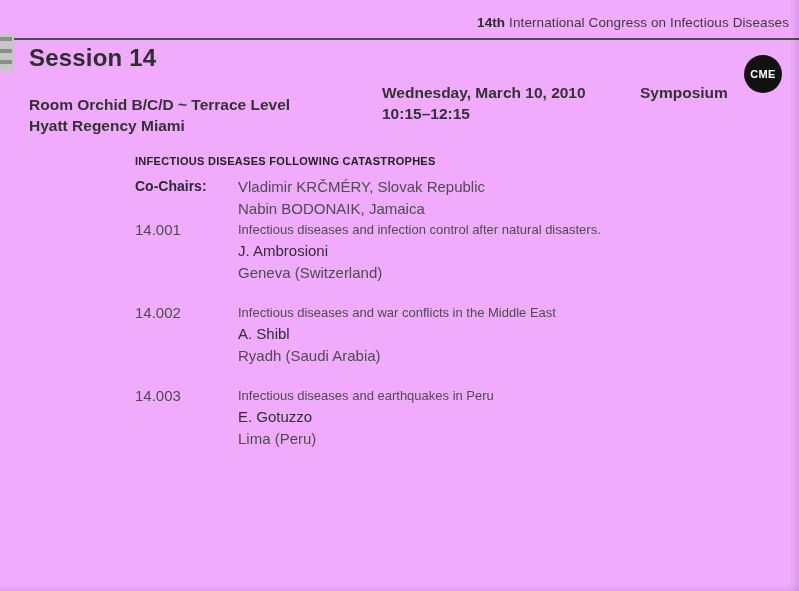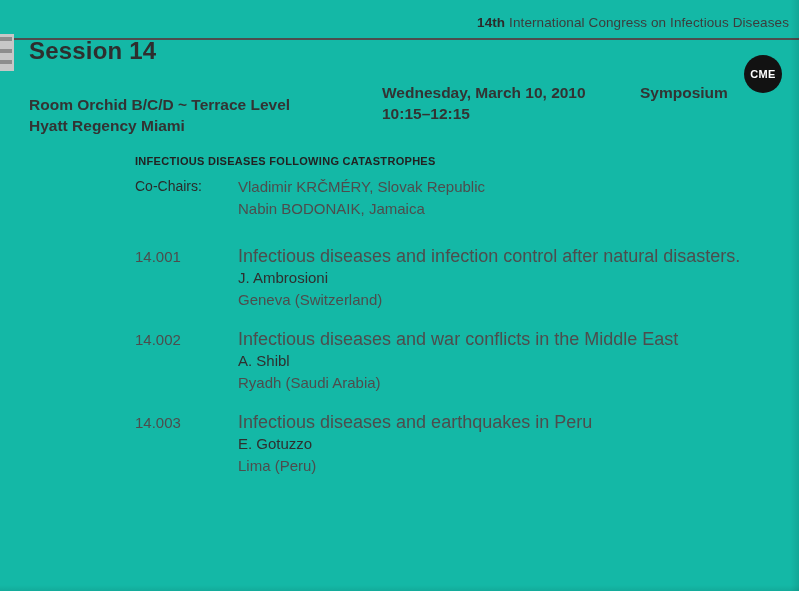--- a/index.html
+++ b/index.html
@@ -6,21 +6,21 @@
   html, body { background: #ffffff; }
   body {
     width: 799px; height: 591px;
     font-family: "Liberation Sans", sans-serif;
     position: relative;
     overflow: hidden;
     color: #333;
   }
   .page {
     position: absolute; inset: 0;
-    background: #14b8a6;
+    background: #f0abfc;
   }
   
   .page::after {
     content: "";
     position: absolute; top: 0; right: 0; width: 9px; height: 100%;
     background: linear-gradient(to right, rgba(0,0,0,0), rgba(0,0,0,0.09));
     pointer-events: none;
   }
   .page::before {
     content: "";
@@ -52,21 +52,21 @@
   .edge-mark .bar {
     position: absolute; left: 0;
     width: 12px; height: 4px; background: #8d8d8d;
   }
   .edge-mark .bar:nth-child(1) { top: 3px; }
   .edge-mark .bar:nth-child(2) { top: 15px; }
   .edge-mark .bar:nth-child(3) { top: 26px; }
 
   
   .session-title {
-    position: absolute; left: 29px; top: 37px;
+    position: absolute; left: 29px; top: 44px;
     font-size: 24px; font-weight: bold; color: #2e2e2e;
     letter-spacing: 0.2px;
   }
 
   
   .cme-badge {
     position: absolute; left: 744px; top: 55px;
     width: 38px; height: 38px;
     background: #121212;
     border-radius: 50%;
@@ -92,34 +92,34 @@
   .section-title {
     font-size: 11px; font-weight: bold; color: #222;
     letter-spacing: 0.3px;
     margin-bottom: 9px;
   }
   .row { display: flex; }
   .label-col { width: 103px; flex: 0 0 103px; }
   .value-col { flex: 1; }
 
   .co-chairs-label {
-    font-size: 14px; font-weight: normal; color: #2b2b2b;
+    font-size: 14px; font-weight: bold; color: #2b2b2b;
     line-height: 21px;
   }
   .co-chair-name {
     font-size: 15px; color: #4d4d4d; line-height: 21.5px;
   }
 
-  .entries { margin-top: 27px; }
+  .entries { }
   .entry { display: flex; margin-bottom: 19px; }
   .entry-code {
     width: 103px; flex: 0 0 103px;
     font-size: 15px; color: #4d4d4d; line-height: 21px;
   }
-  .entry-title { font-size: 18px; color: #4d4d4d; line-height: 21px; }
+  .entry-title { font-size: 13px; color: #4d4d4d; line-height: 21px; }
   .entry-speaker { font-size: 15px; font-weight: normal; color: #2f2f2f; line-height: 21.5px; }
   .entry-location { font-size: 15px; color: #4d4d4d; line-height: 21.5px; }
 </style>
 </head>
 <body>
 
 <div class="page">
 
   <div class="congress-header">
     <span class="bold">14th</span><span> International Congress on Infectious Diseases</span>

